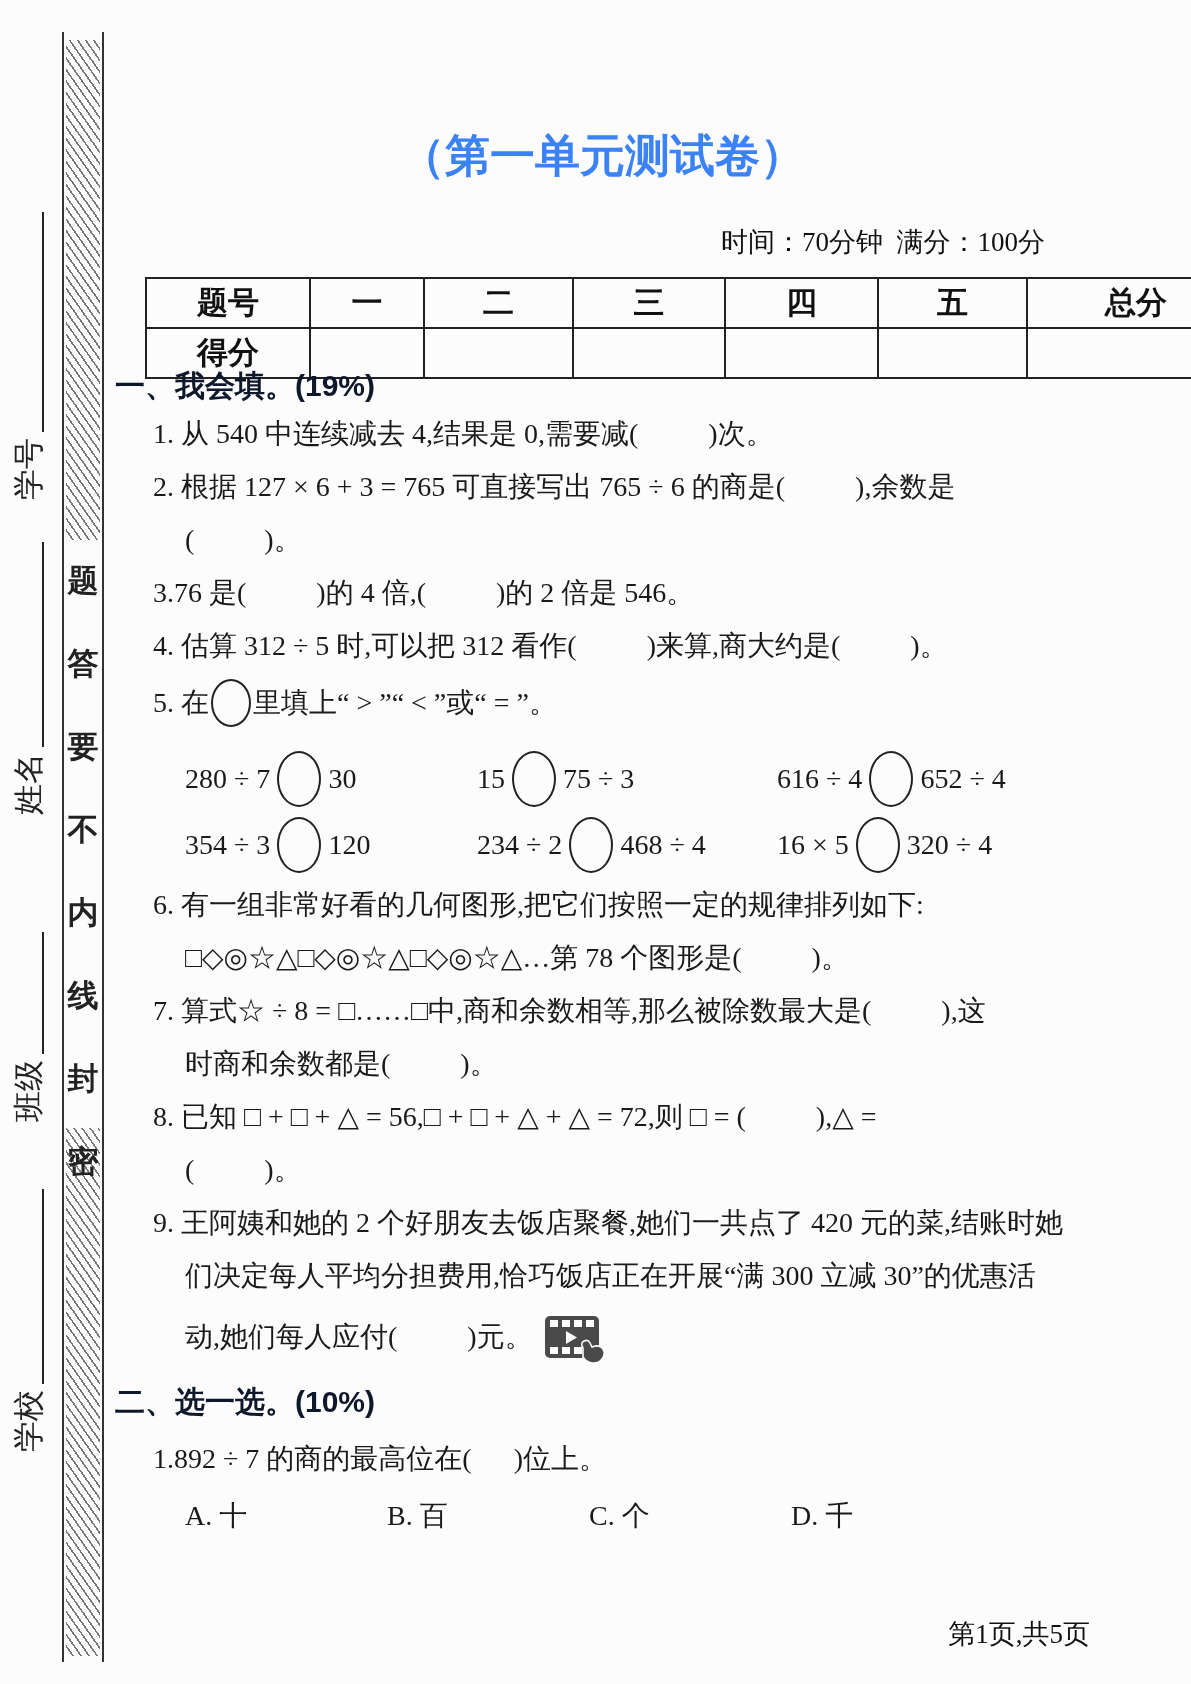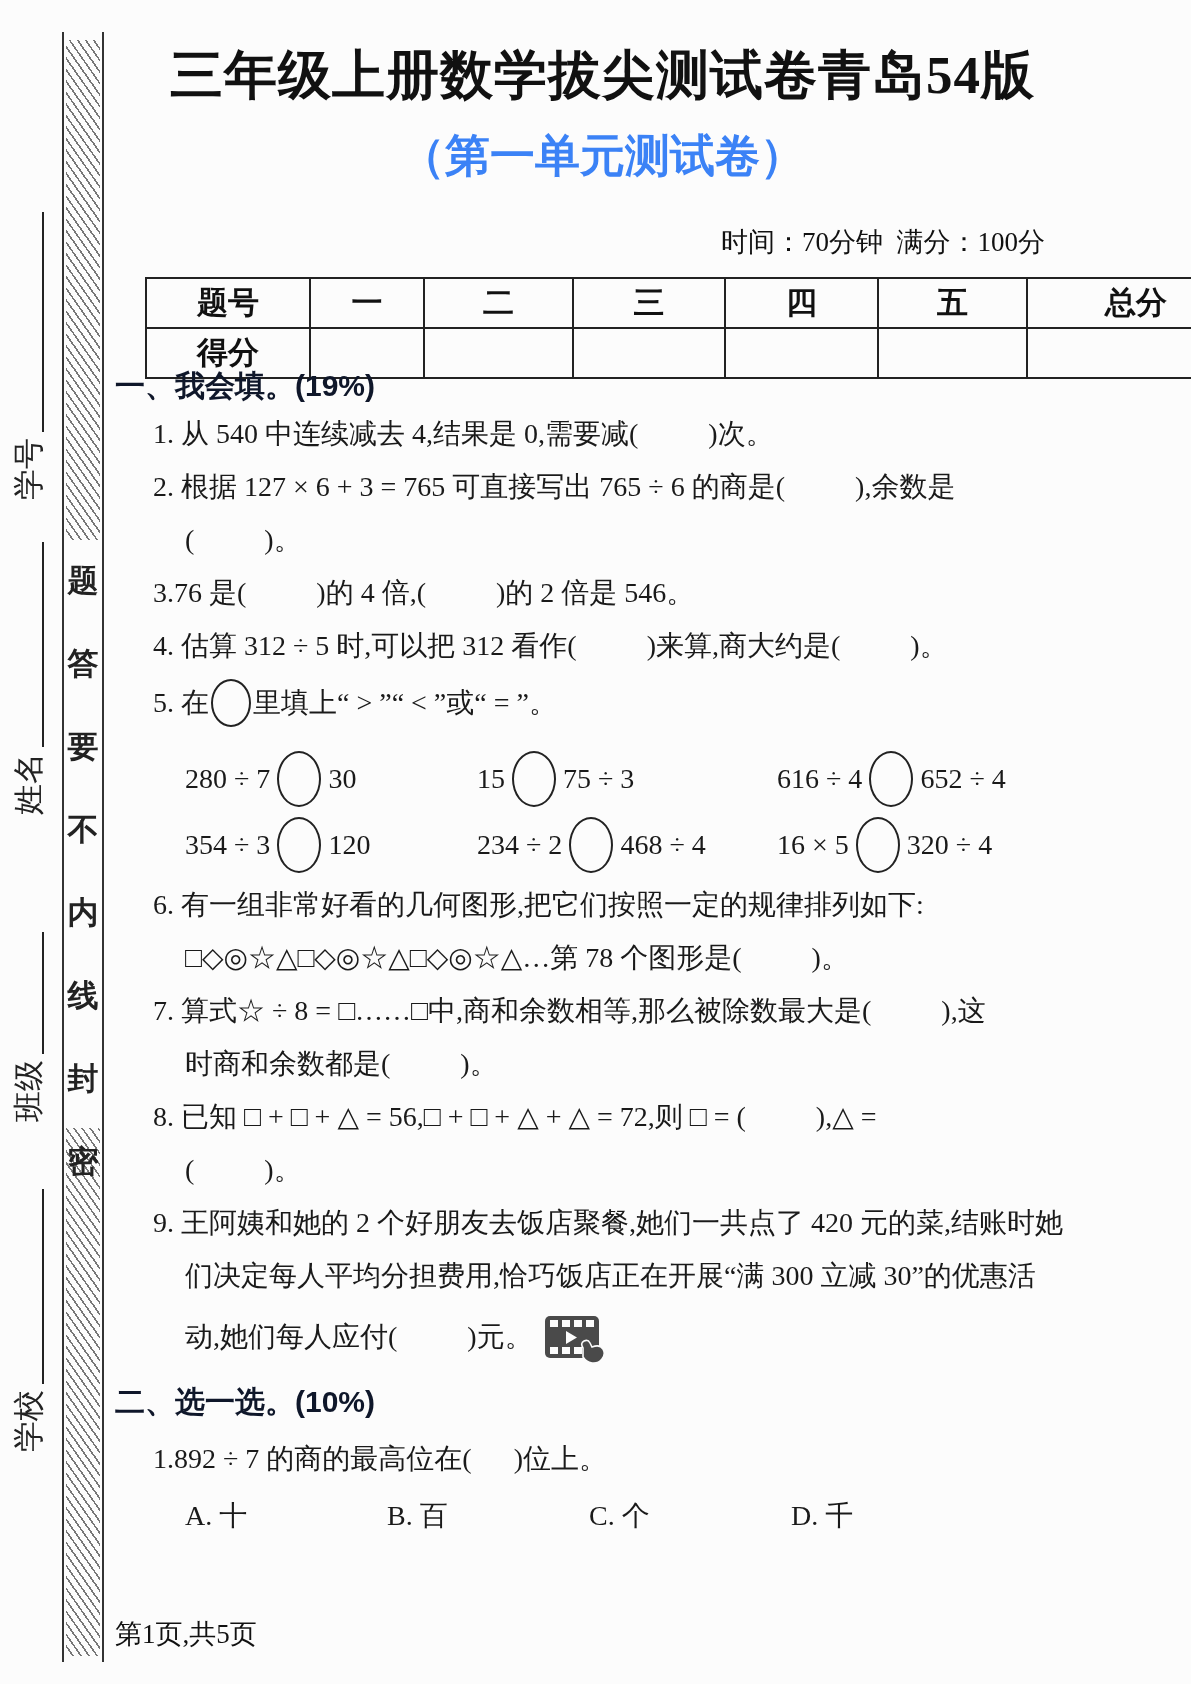--- a/index.html
+++ b/index.html
@@ -86,21 +86,21 @@
     width:40px;height:52px;border:2px solid #222;border-radius:50%;
     display:inline-block;flex:0 0 auto;margin:0 7px;
   }
   .q9c{height:70px;}
   .video-icon{margin-left:10px;flex:0 0 auto;}
   .sec2-heading{height:60px;}
   .opt-row{height:62px;}
   .opt{display:inline-block;width:202px;white-space:pre;}
   .footer{
     position:absolute;left:115px;top:1616px;width:975px;
-    text-align:left;font-size:27px;color:#111;
+    text-align:right;font-size:27px;color:#111;
   }
 </style>
 </head>
 <body>
 
 <div class="page">
 
   <div class="mlabel" style="left:12px;top:500px;width:290px;">
     <span>学号</span>
       <span class="blank"></span>
@@ -126,21 +126,20 @@
     <span>题</span>
     <span>答</span>
     <span>要</span>
     <span>不</span>
     <span>内</span>
     <span>线</span>
     <span>封</span>
     <span>密</span>
   </div>
 
-  <div class="title">三年级上册数学拔尖测试卷青岛54版</div>
   <div class="subtitle">（第一单元测试卷）</div>
   <div class="info-line">时间：70分钟  满分：100分</div>
 
   <table class="score-table">
     <tbody>
         <tr>
       <td style="width:160px">题号</td>
       <td style="width:110px">一</td>
       <td style="width:145px">二</td>
       <td style="width:148px">三</td>

